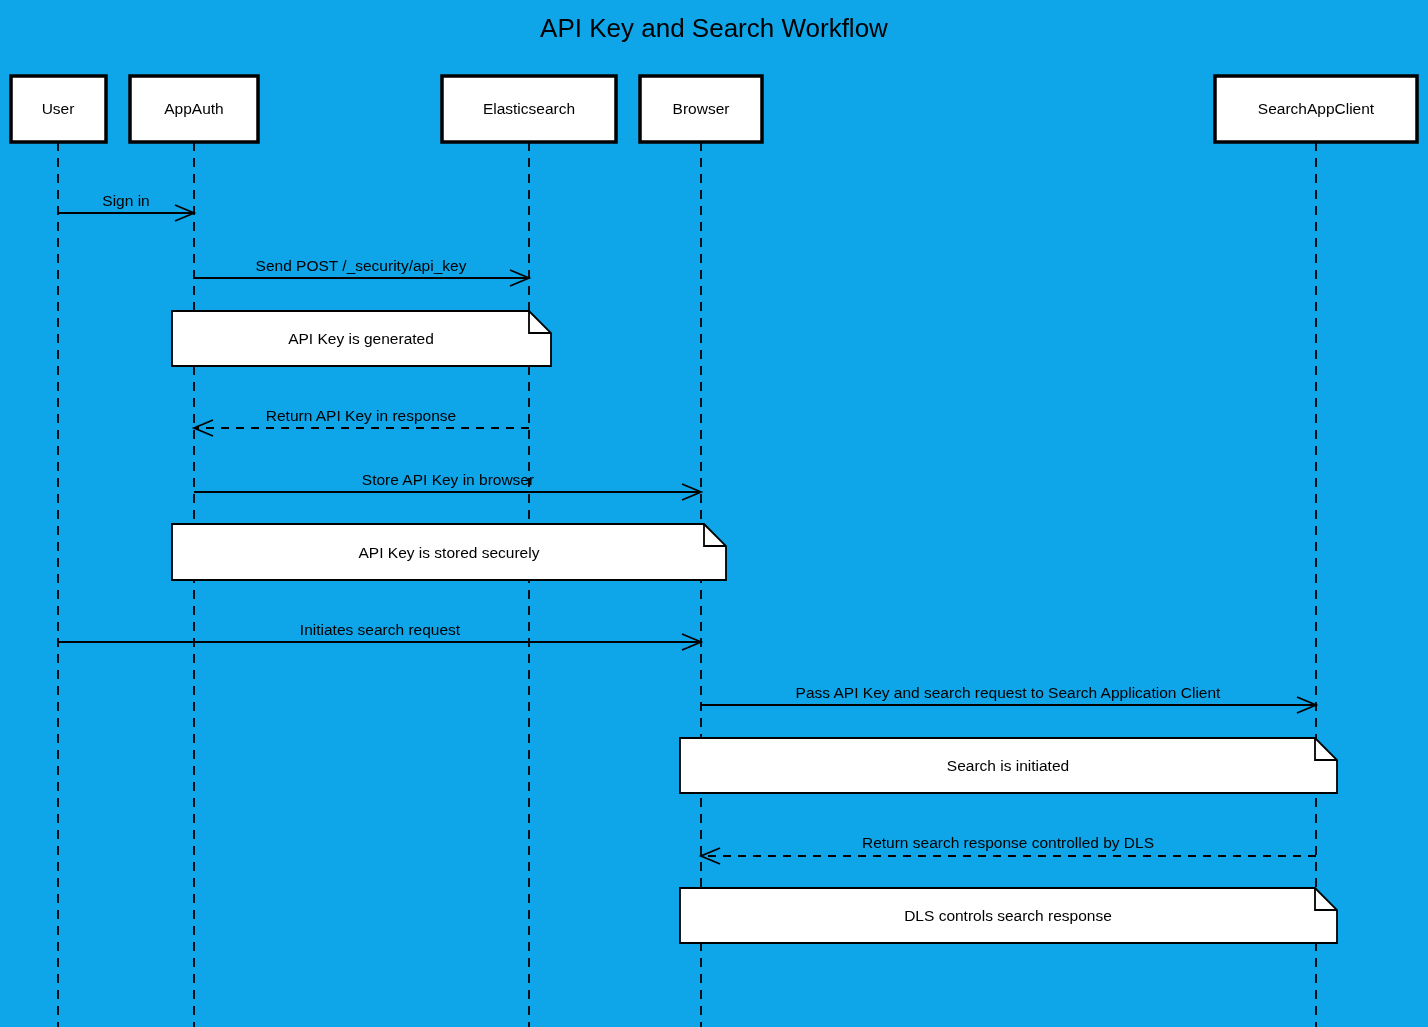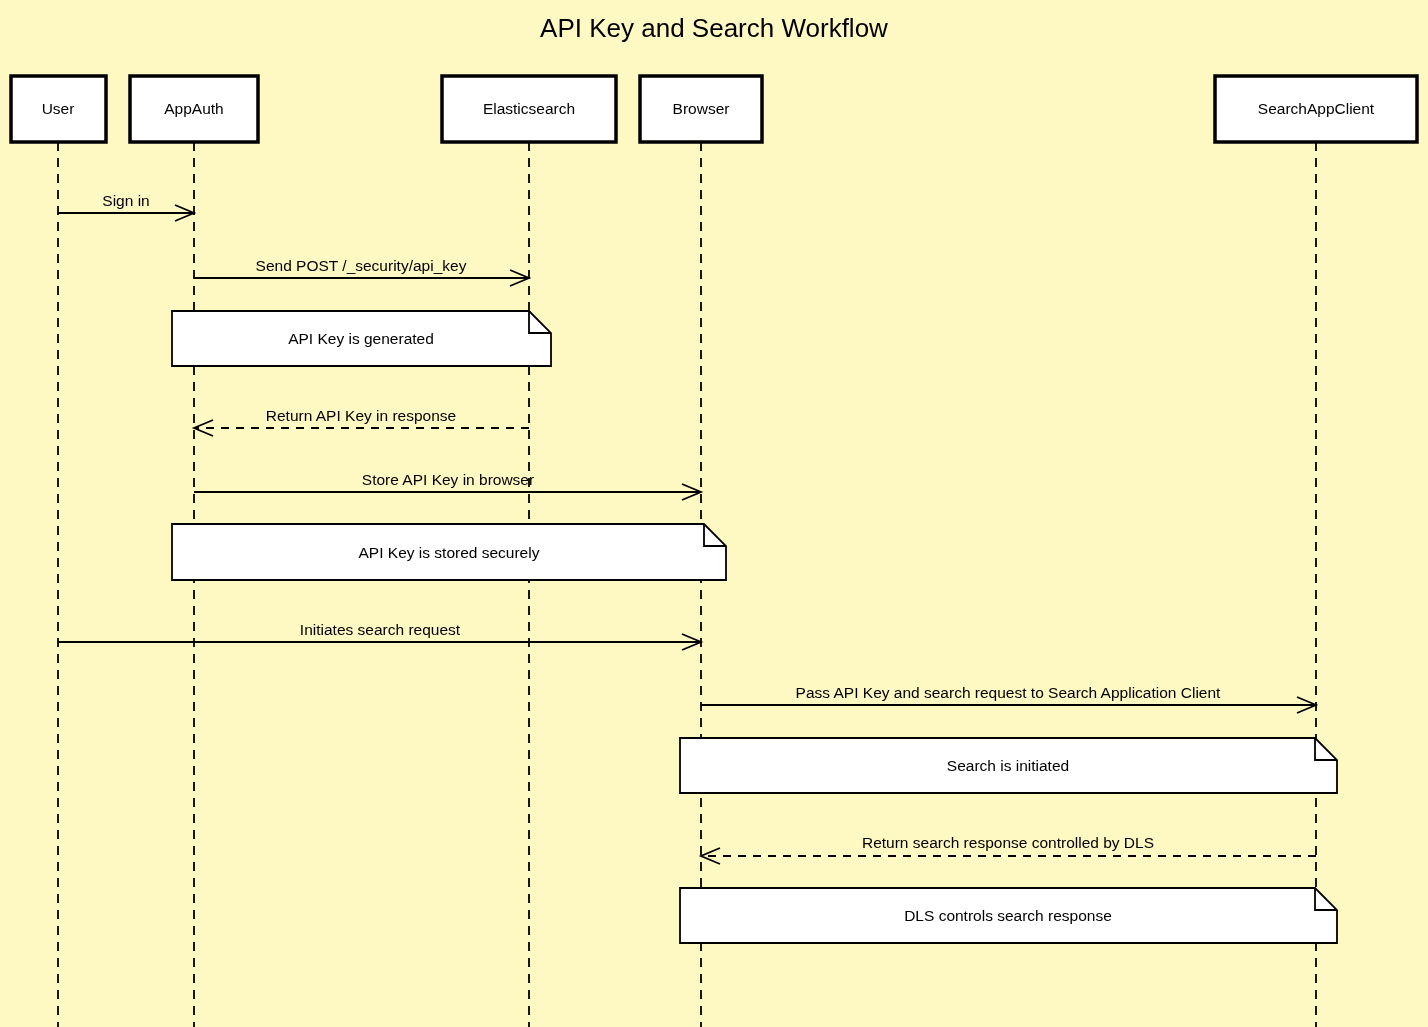--- a/index.html
+++ b/index.html
@@ -8,21 +8,21 @@
     background: #ffffff;
     width: 1428px;
     height: 1027px;
     overflow: hidden;
     font-family: "Liberation Sans", sans-serif;
   }
   .diagram-wrap {
     position: relative;
     width: 1428px;
     height: 1027px;
-    background: #fef9c3;
+    background: #0ea5e9;
   }
   svg text {
     font-family: "Liberation Sans", sans-serif;
     fill: #000000;
   }
   svg .title-text {
     font-size: 26px;
     font-weight: 500;
   }
   svg .actor-label {

